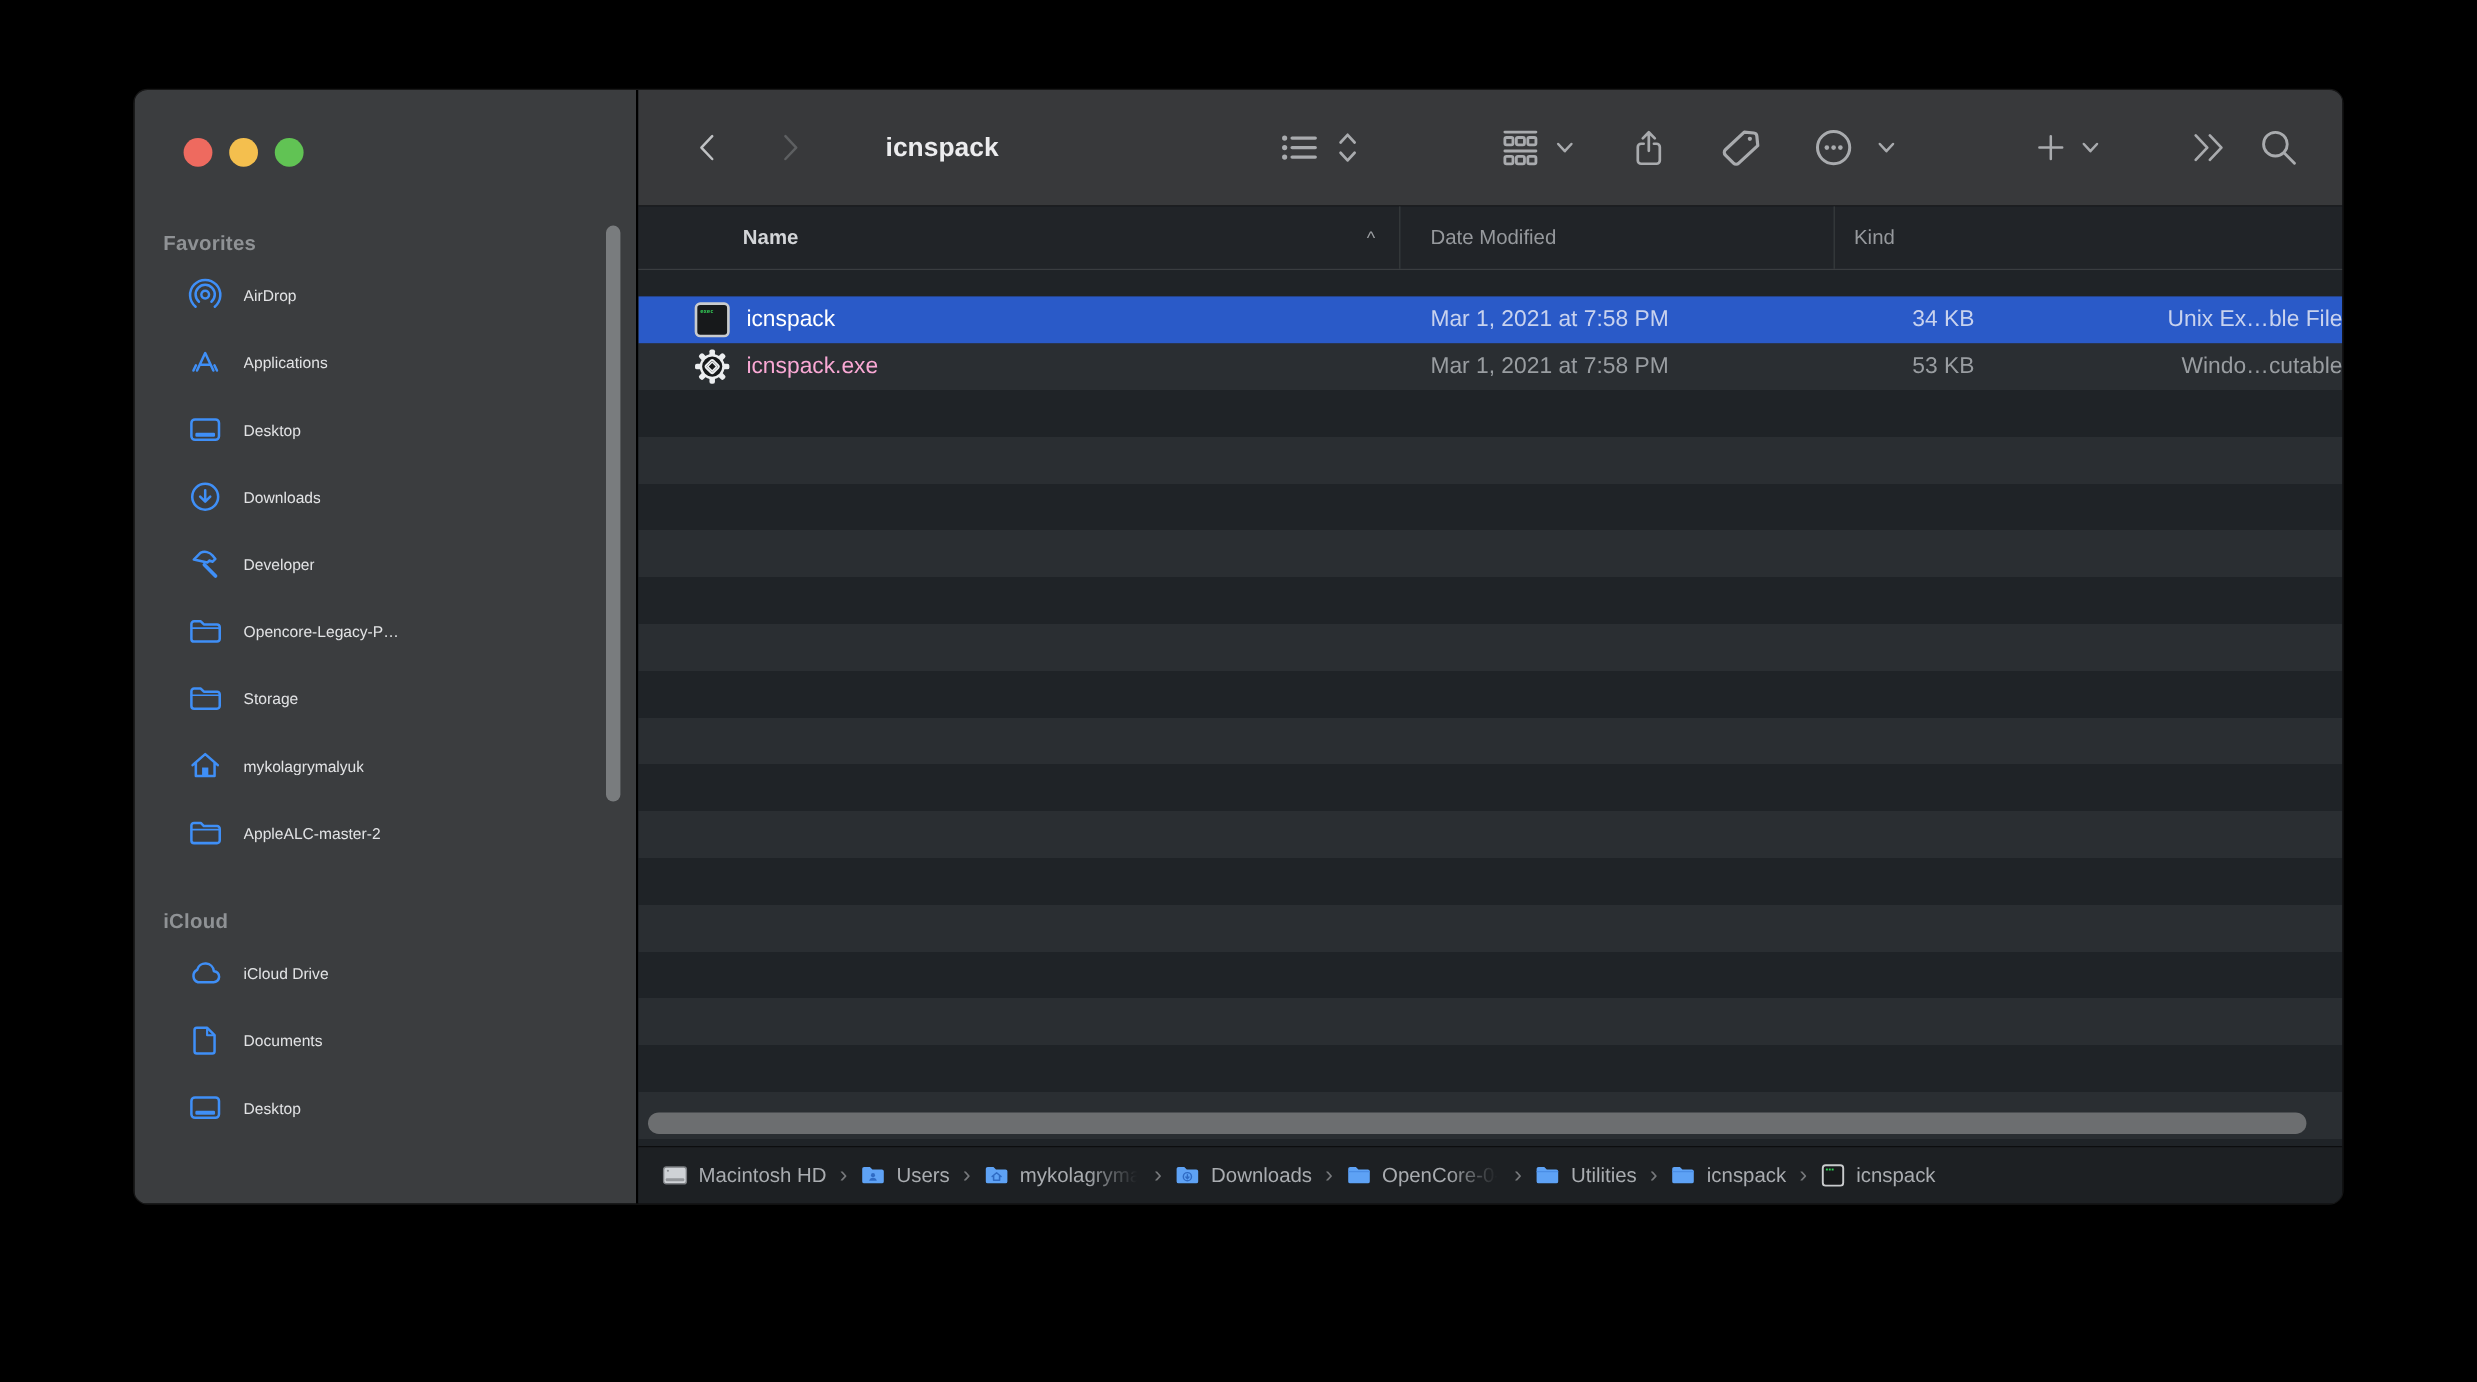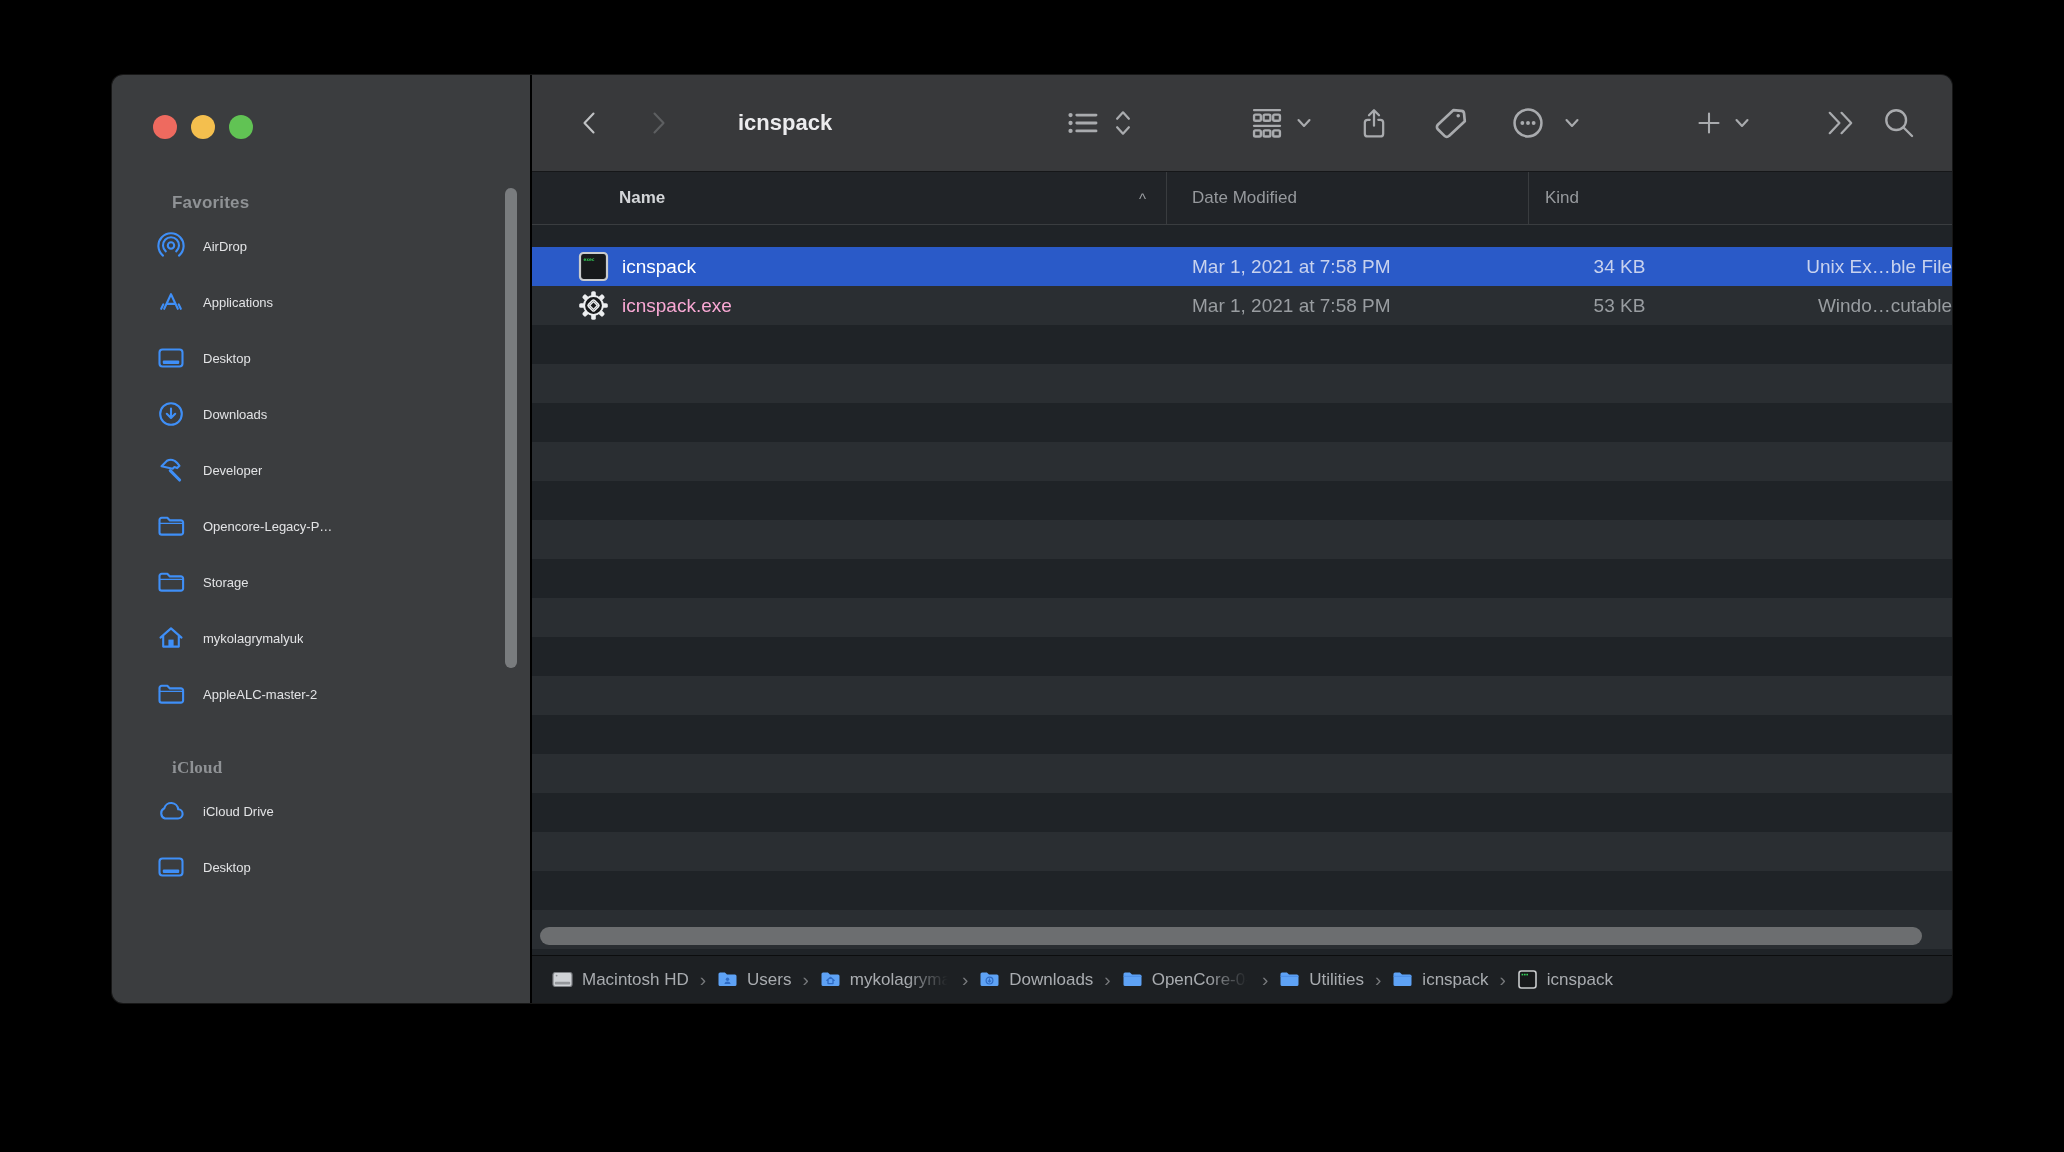--- a/index.html
+++ b/index.html
@@ -7,28 +7,28 @@
               font-family:"Liberation Sans","DejaVu Sans",sans-serif; }
   .window { position:absolute; left:112px; top:75px; width:1840px; height:928px;
             border-radius:11px; overflow:hidden; display:flex;
             box-shadow:0 0 0 1px rgba(255,255,255,.09), 0 34px 70px rgba(0,0,0,.65); }
 
   
   .sidebar { width:418px; flex:0 0 418px; background:#3b3d3f; position:relative; }
   .traffic { position:absolute; top:40px; left:41px; display:flex; gap:14px; }
   .dot { width:24px; height:24px; border-radius:50%; }
   .side-content { position:absolute; top:112px; left:0; right:0; }
-  .section-h { height:31px; line-height:31px; padding-left:60px; font-size:17px;
+  .section-h { height:31px; line-height:31px; padding-left:24px; font-size:17px;
                font-weight:700; color:#8f9295; letter-spacing:.2px; }
   .side-item { height:56px; display:flex; align-items:center; padding-left:44px;
                gap:17px; cursor:default; }
   .side-item .sicon { width:30px; height:30px; color:#3f8ff7; flex:0 0 30px; }
   .side-item .slabel { font-size:13px; color:#e2e3e5; white-space:nowrap;
                        overflow:hidden; max-width:290px; }
-  .icloud-h { margin-top:30px;font-family:Liberation Serif, serif; }
+  .icloud-h { margin-top:30px; }
   .side-scrollbar { position:absolute; left:393px; top:113px; width:12px; height:480px;
                     border-radius:6px; background:#85878a; opacity:.85; }
 
   
   .main { flex:1; display:flex; flex-direction:column; background:#1f2327;
           border-left:2px solid #000; position:relative; }
   .toolbar { height:96px; background:#38393b; position:relative; flex:0 0 96px; }
   .tbtn { position:absolute; top:50%; transform:translateY(-50%); color:#a9abae; }
   .tbtn svg, .sicon svg, .picon svg, .ricon svg { width:100%; height:100%; display:block; }
   .tb-back    { left:44px;  width:26px; height:30px; color:#c0c2c4; }
@@ -188,20 +188,29 @@
           <span class="slabel">AppleALC-master-2</span>
         </div>
         <div class="section-h icloud-h">iCloud</div>
         <div class="side-item">
           <span class="sicon">
             <svg viewBox="0 0 30 30" fill="none" stroke="currentColor" stroke-width="2.1" stroke-linecap="round" stroke-linejoin="round">
               <path d="M9 22.5 h12.8 a4.6 4.6 0 0 0 0.4 -9.2 a7.1 7.1 0 0 0 -13.9 -1.1 A5.6 5.6 0 0 0 9 22.5 z"></path>
             </svg>
           </span>
           <span class="slabel">iCloud Drive</span>
+        </div>
+        <div class="side-item">
+          <span class="sicon">
+            <svg viewBox="0 0 30 30" fill="none" stroke="currentColor" stroke-width="2.1" stroke-linecap="round" stroke-linejoin="round">
+              <path d="M8 4.5 h8.7 l6.1 6.1 V24 a1.9 1.9 0 0 1 -1.9 1.9 H8 A1.9 1.9 0 0 1 6.1 24 V6.4 A1.9 1.9 0 0 1 8 4.5 z"></path>
+              <path d="M16.6 4.8 v5.9 h5.9" stroke-width="1.8"></path>
+            </svg>
+          </span>
+          <span class="slabel">Documents</span>
         </div>
         <div class="side-item">
           <span class="sicon">
             <svg viewBox="0 0 30 30" fill="none" stroke="currentColor" stroke-width="2.1" stroke-linecap="round" stroke-linejoin="round">
               <rect x="3.5" y="6.5" width="23" height="17" rx="3"></rect>
               <rect x="6.8" y="17.6" width="16.4" height="3.4" rx="1" fill="currentColor" stroke="none"></rect>
             </svg>
           </span>
           <span class="slabel">Desktop</span>
         </div>

